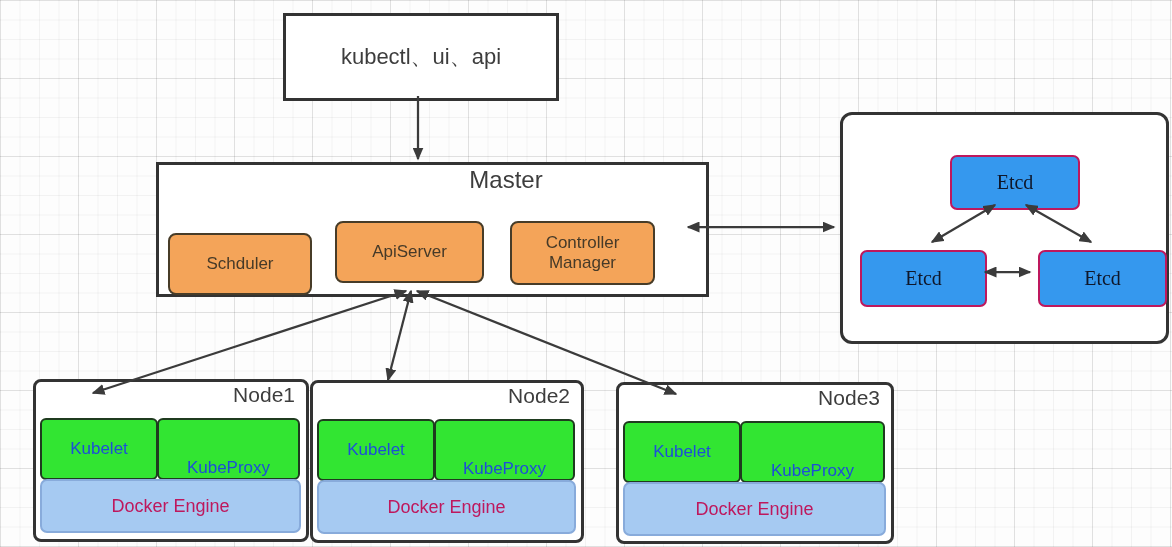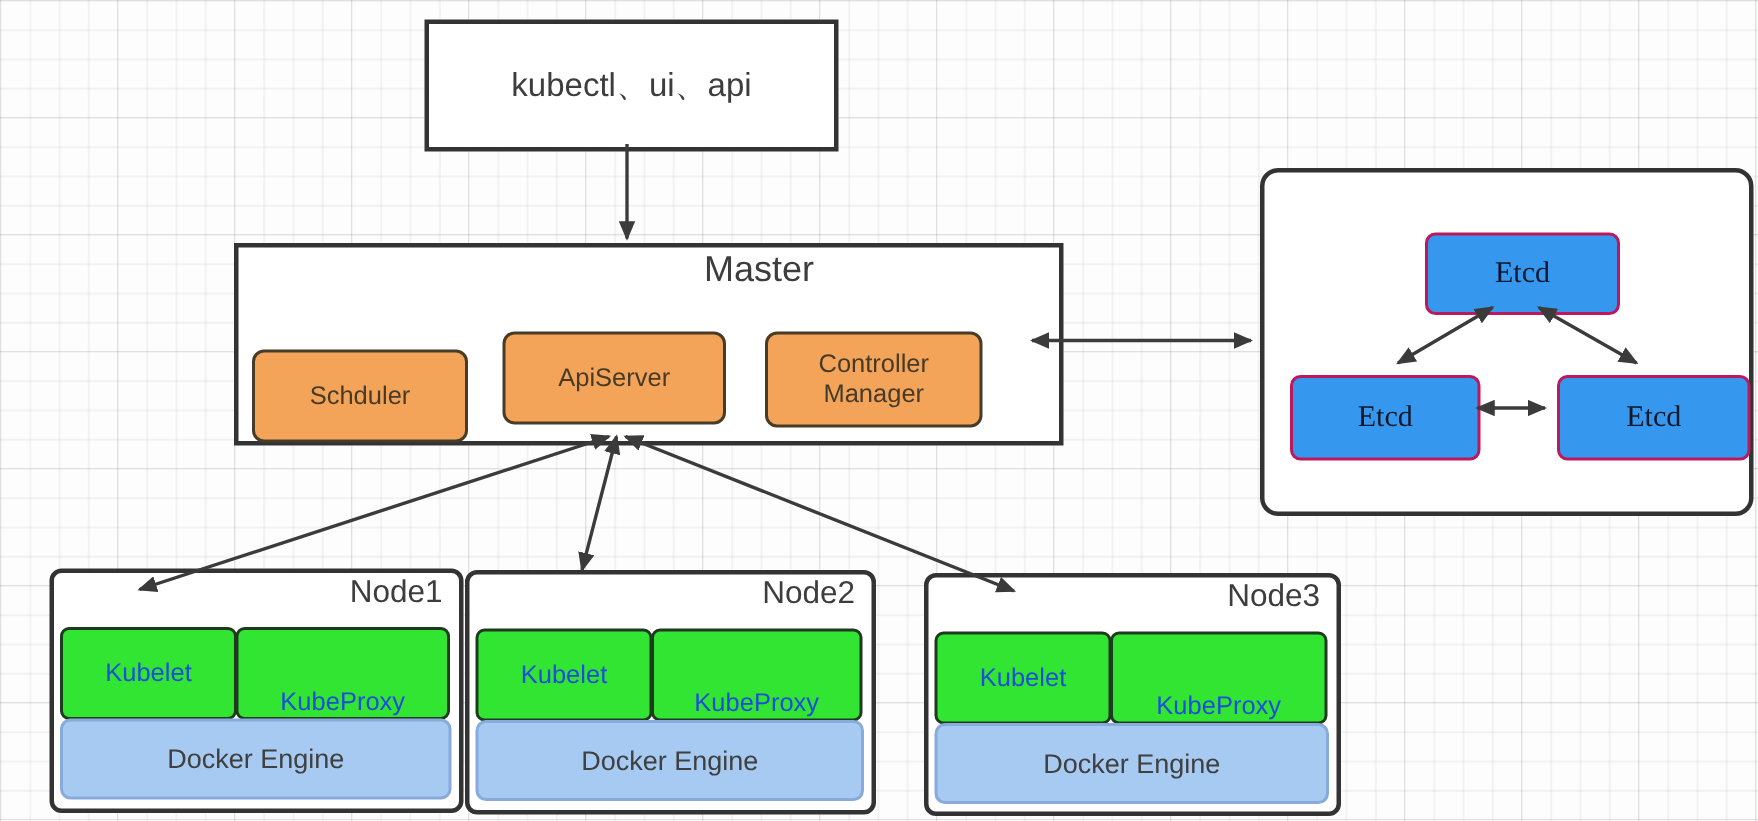--- a/index.html
+++ b/index.html
@@ -45,21 +45,21 @@
   .node-title{top:1px; right:11px; font-size:21px;}
   .agent{
     background:#32e532; border:2px solid #1f3b1f; border-radius:6px;
     font-size:17px; color:#1d4ed8; z-index:3;
   }
   .agent-kubelet{left:4px; top:36px; width:114px; height:58px;}
   .agent-kubeproxy{left:121px; top:36px; right:6px; height:58px;align-items:flex-end;}
   .runtime{
     left:4px; right:5px; top:97px; height:50px;
     background:#a6caf2; border:2px solid #88abdb; border-radius:7px;
-    font-size:18px; color:#404040; z-index:3;
+    font-size:18px; color:#be185d; z-index:3;
   }
   svg.arrows{position:absolute; left:0; top:0; z-index:5; pointer-events:none;}
 </style>
 </head>
 <body>
 
 <div class="canvas">
 
   <div class="abs box-outline center client-box">
     <span>kubectl、ui、api</span>

